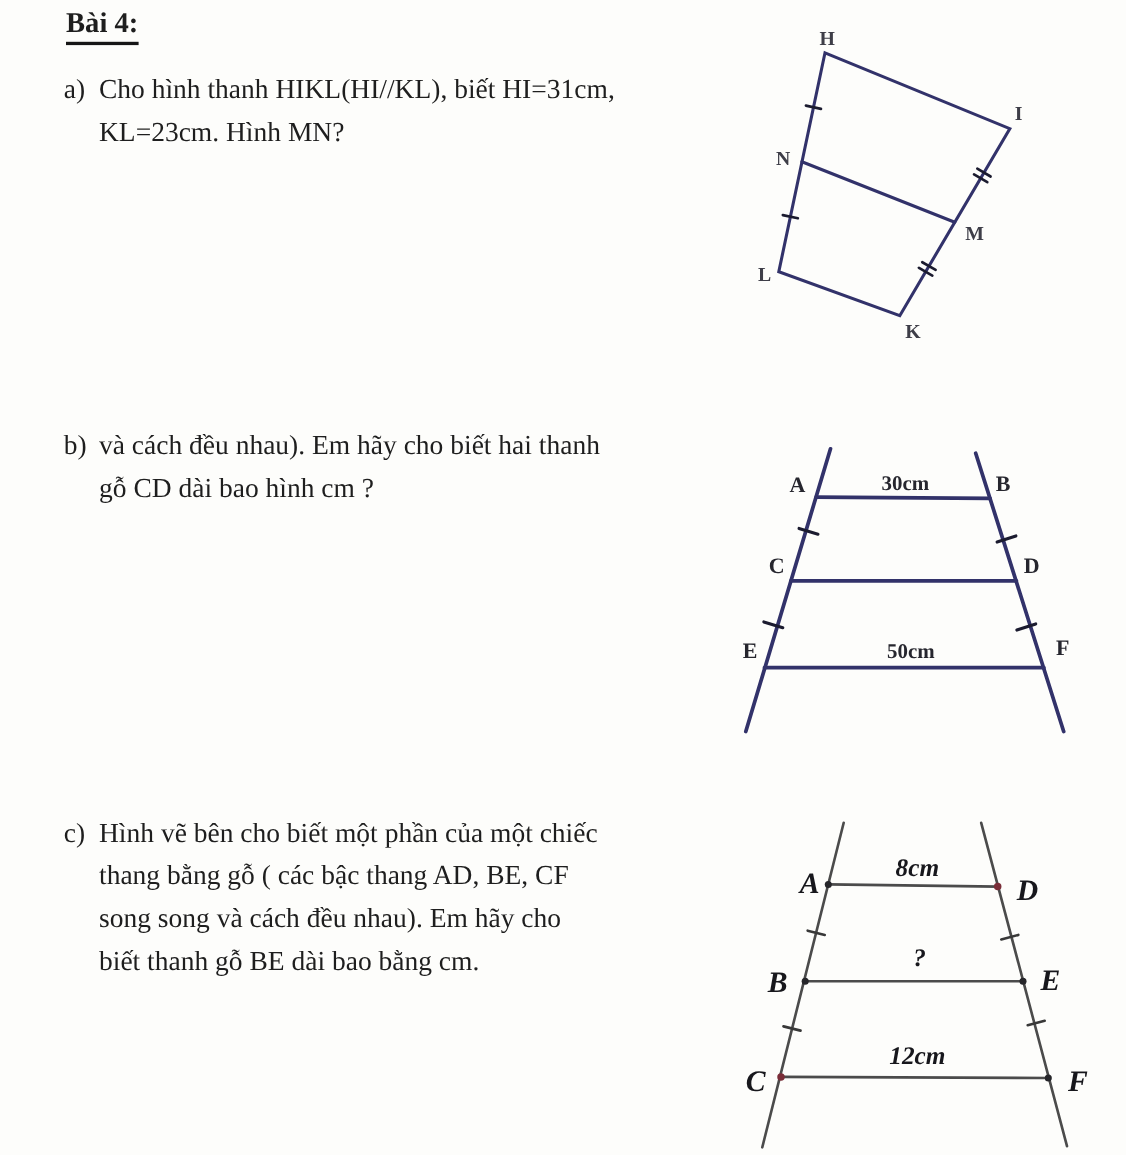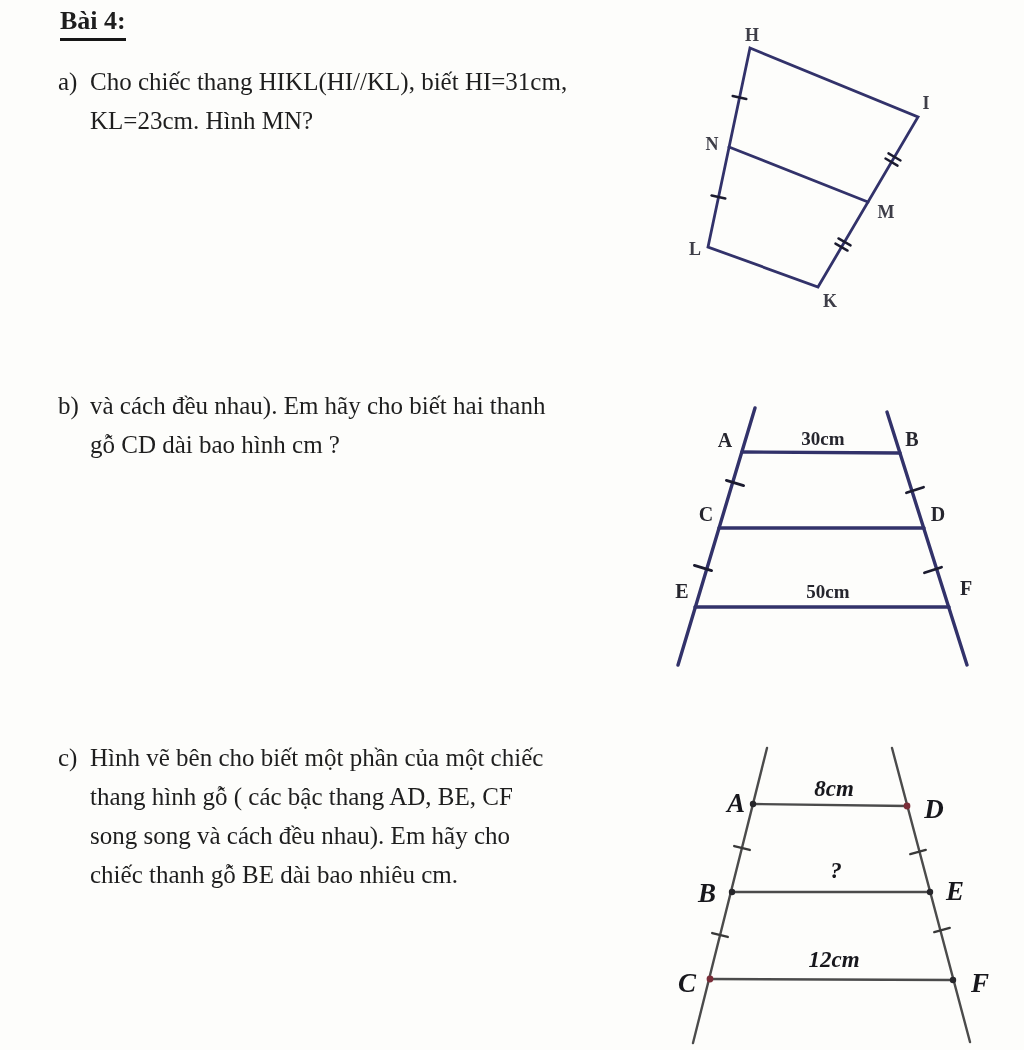--- a/index.html
+++ b/index.html
@@ -42,40 +42,40 @@
 </head>
 <body>
 
 <div class="page">
 
   <div class="title">Bài 4:</div>
 
   <section class="problem" style="top:62px">
     <span class="plabel">a)</span>
     <div class="plines">
-      <div>Cho chiếc thang HIKL(HI//KL), biết HI=31cm,</div>
+      <div>Cho hình thanh HIKL(HI//KL), biết HI=31cm,</div>
       <div>KL=23cm. Hình MN?</div>
     </div>
   </section>
 
   <section class="problem" style="top:386px">
     <span class="plabel">b)</span>
     <div class="plines">
       <div>và cách đều nhau). Em hãy cho biết hai thanh</div>
       <div>gỗ CD dài bao hình cm ?</div>
     </div>
   </section>
 
   <section class="problem" style="top:738px">
     <span class="plabel">c)</span>
     <div class="plines">
       <div>Hình vẽ bên cho biết một phần của một chiếc</div>
-      <div>thang hình gỗ ( các bậc thang  AD, BE, CF</div>
+      <div>thang bằng gỗ ( các bậc thang  AD, BE, CF</div>
       <div>song song và cách đều nhau). Em hãy cho</div>
-      <div>chiếc thanh gỗ BE dài bao nhiêu cm.</div>
+      <div>biết thanh gỗ BE dài bao bằng cm.</div>
     </div>
   </section>
 
   <svg class="fig" style="left:660px; top:10px;" width="350" height="310" viewBox="0 0 350 310">
     <g fill="none" stroke-width="2.8" stroke-linecap="round" stroke="#32326a">
       <path d="M90,38 L258,107 L158,277 L48,237 Z"></path>
       <line x1="69" y1="137" x2="208" y2="192"></line>
     </g>
     <g stroke-width="2.4" stroke-linecap="round" stroke="#1b1b2f">
       <line x1="-7" y1="0" x2="7" y2="0" transform="translate(79.5,87.5) rotate(12)"></line>

